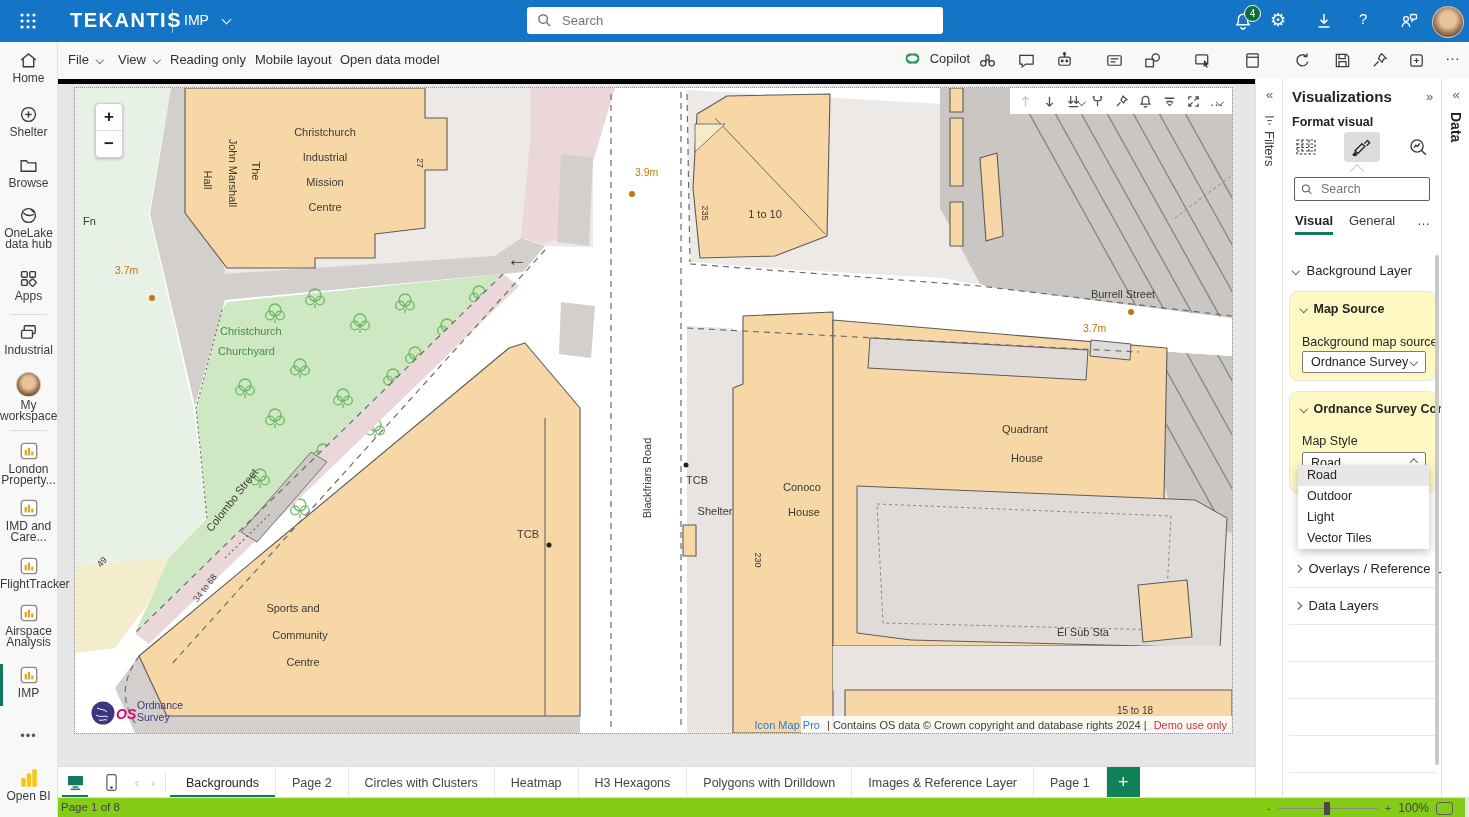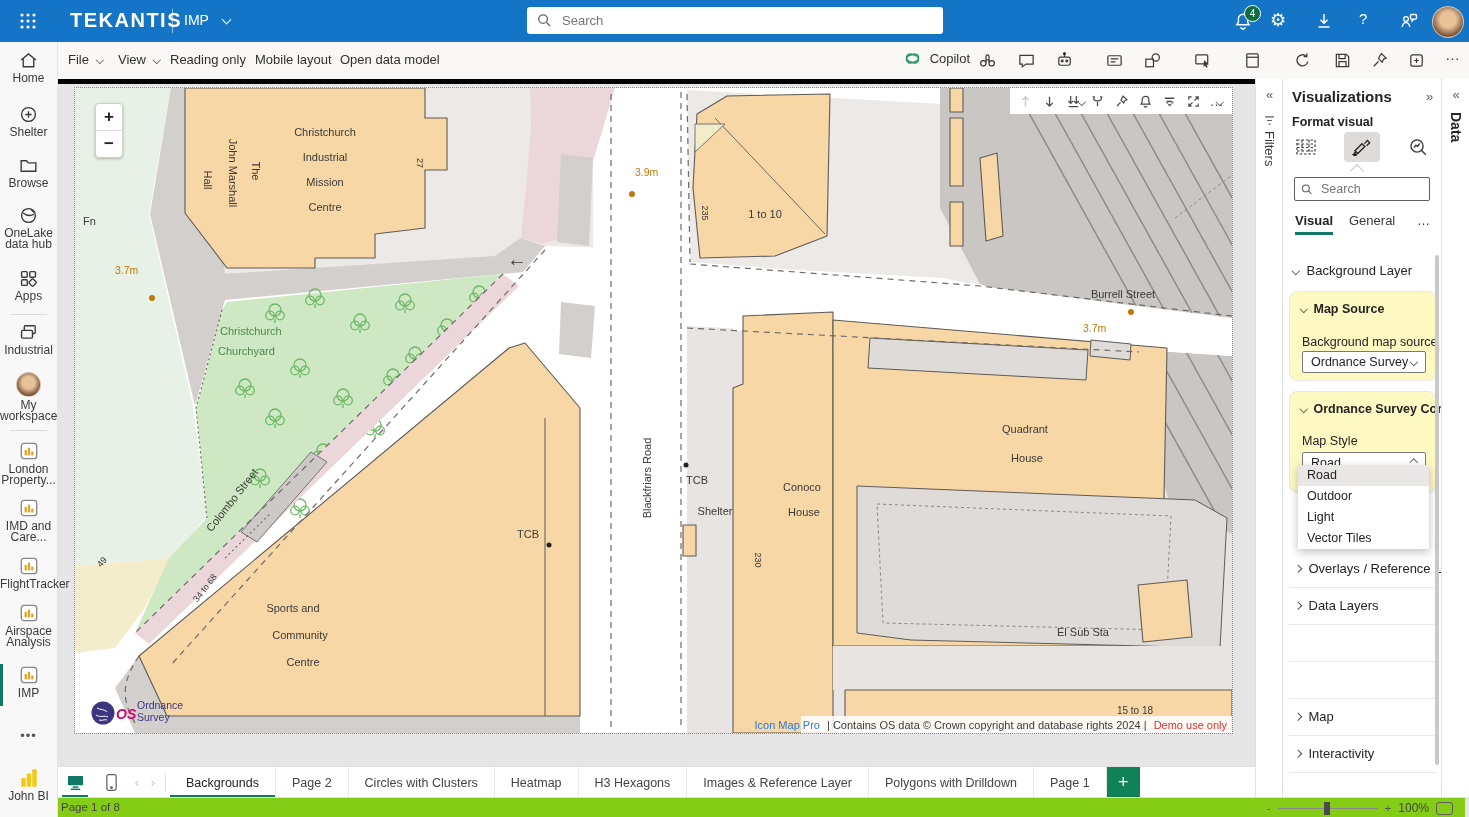--- a/index.html
+++ b/index.html
@@ -331,21 +331,21 @@
     </div>
     <div class="nav" style="top:688px;font-size:13px;letter-spacing:1px;color:#555">•••</div>
     <div class="nav" style="top:725px">
       <svg width="22" height="22" viewBox="0 0 20 20">
         <g fill="#F2C811">
             <rect x="3" y="10" width="4" height="8" rx=".8"></rect>
             <rect x="8" y="6" width="4" height="12" rx=".8"></rect>
             <rect x="13" y="2" width="4" height="16" rx=".8"></rect>
           </g>
         </svg>
-      <span>John BI</span>
+      <span>Open BI</span>
     </div>
   </div>
 
   <div class="canvas">
     <div class="mapwrap">
 
       
       <div class="vheader">
         <div class="vh-ic dis">
           <svg width="15" height="15" viewBox="0 0 16 16" fill="none" stroke="currentColor" stroke-width="1.4">
@@ -676,29 +676,21 @@
         <span>Overlays / Reference Lay...</span>
       </div>
     <div class="sec-div" style="top:508px"></div>
     <div class="secrow" style="top:508px">
         <span class="cv s right" style="color:#555"></span>
         <span>Data Layers</span>
       </div>
     <div class="sec-div" style="top:545px"></div>
     <div class="sec-div" style="top:582px"></div>
     <div class="sec-div" style="top:619px"></div>
-    <div class="secrow" style="top:619px">
-        <span class="cv s right" style="color:#555"></span>
-        <span>Map</span>
-      </div>
     <div class="sec-div" style="top:656px"></div>
-    <div class="secrow" style="top:656px">
-        <span class="cv s right" style="color:#555"></span>
-        <span>Interactivity</span>
-      </div>
     <div class="sec-div" style="top:693px"></div>
 
     <div class="scrollbar"></div>
   </div>
 
   <div class="strip" style="left:1441px;width:28px">
     <div style="text-align:center;margin-top:8px;color:#605E5C;font-size:13px">«</div>
     <div class="vtext" style="margin:10px auto 0;text-align:center;font-weight:bold;font-size:14px;color:#252423">Data</div>
   </div>
 
@@ -718,22 +710,22 @@
         </svg>
     </div>
     <div class="pb-arrows">‹</div>
     <div class="pb-arrows">›</div>
     <div class="pb-div"></div>
     <div class="ptab on">Backgrounds</div>
     <div class="ptab">Page 2</div>
     <div class="ptab">Circles with Clusters</div>
     <div class="ptab">Heatmap</div>
     <div class="ptab">H3 Hexagons</div>
+    <div class="ptab">Polygons with Drilldown</div>
     <div class="ptab">Images &amp; Reference Layer</div>
-    <div class="ptab">Polygons with Drilldown</div>
     <div class="ptab">Page 1</div>
     <div class="addpage">+</div>
   </div>
 
   <div class="statusbar">
     <div style="position:absolute;left:8px;top:3px">Page 1 of 8</div>
     <div class="zoomslider">
       <span>-</span>
       <div class="track">
           <div class="thumb"></div>

